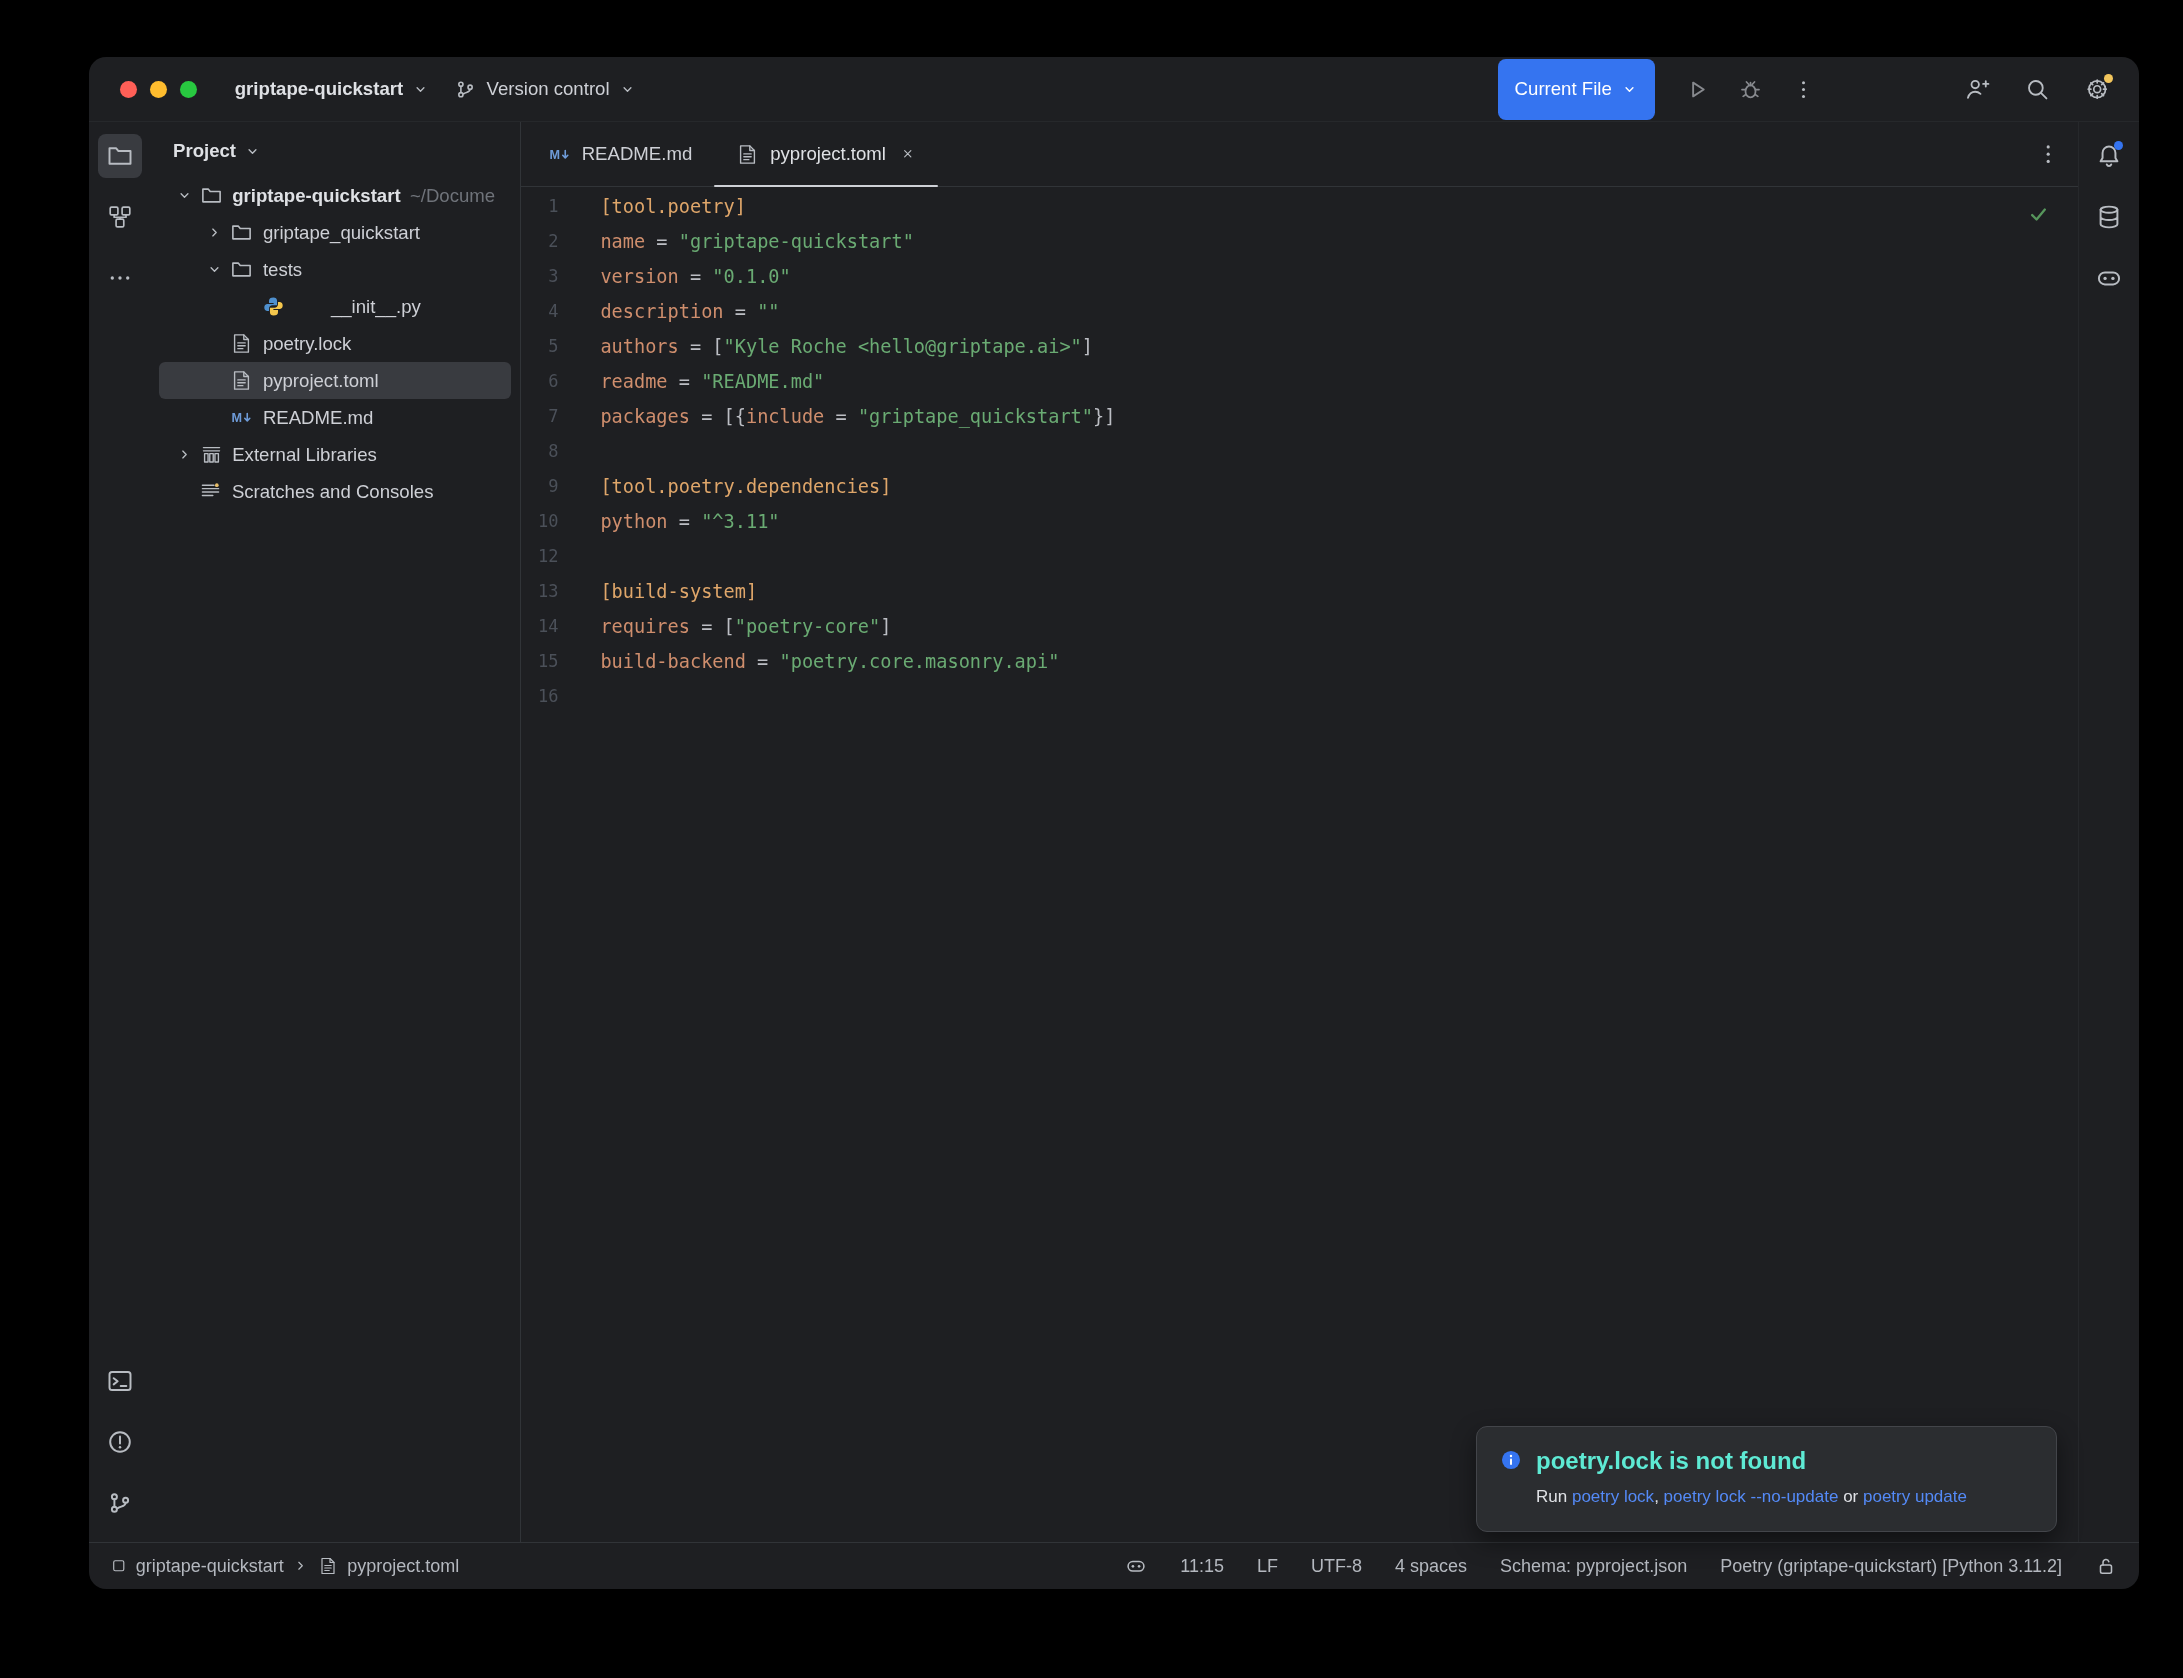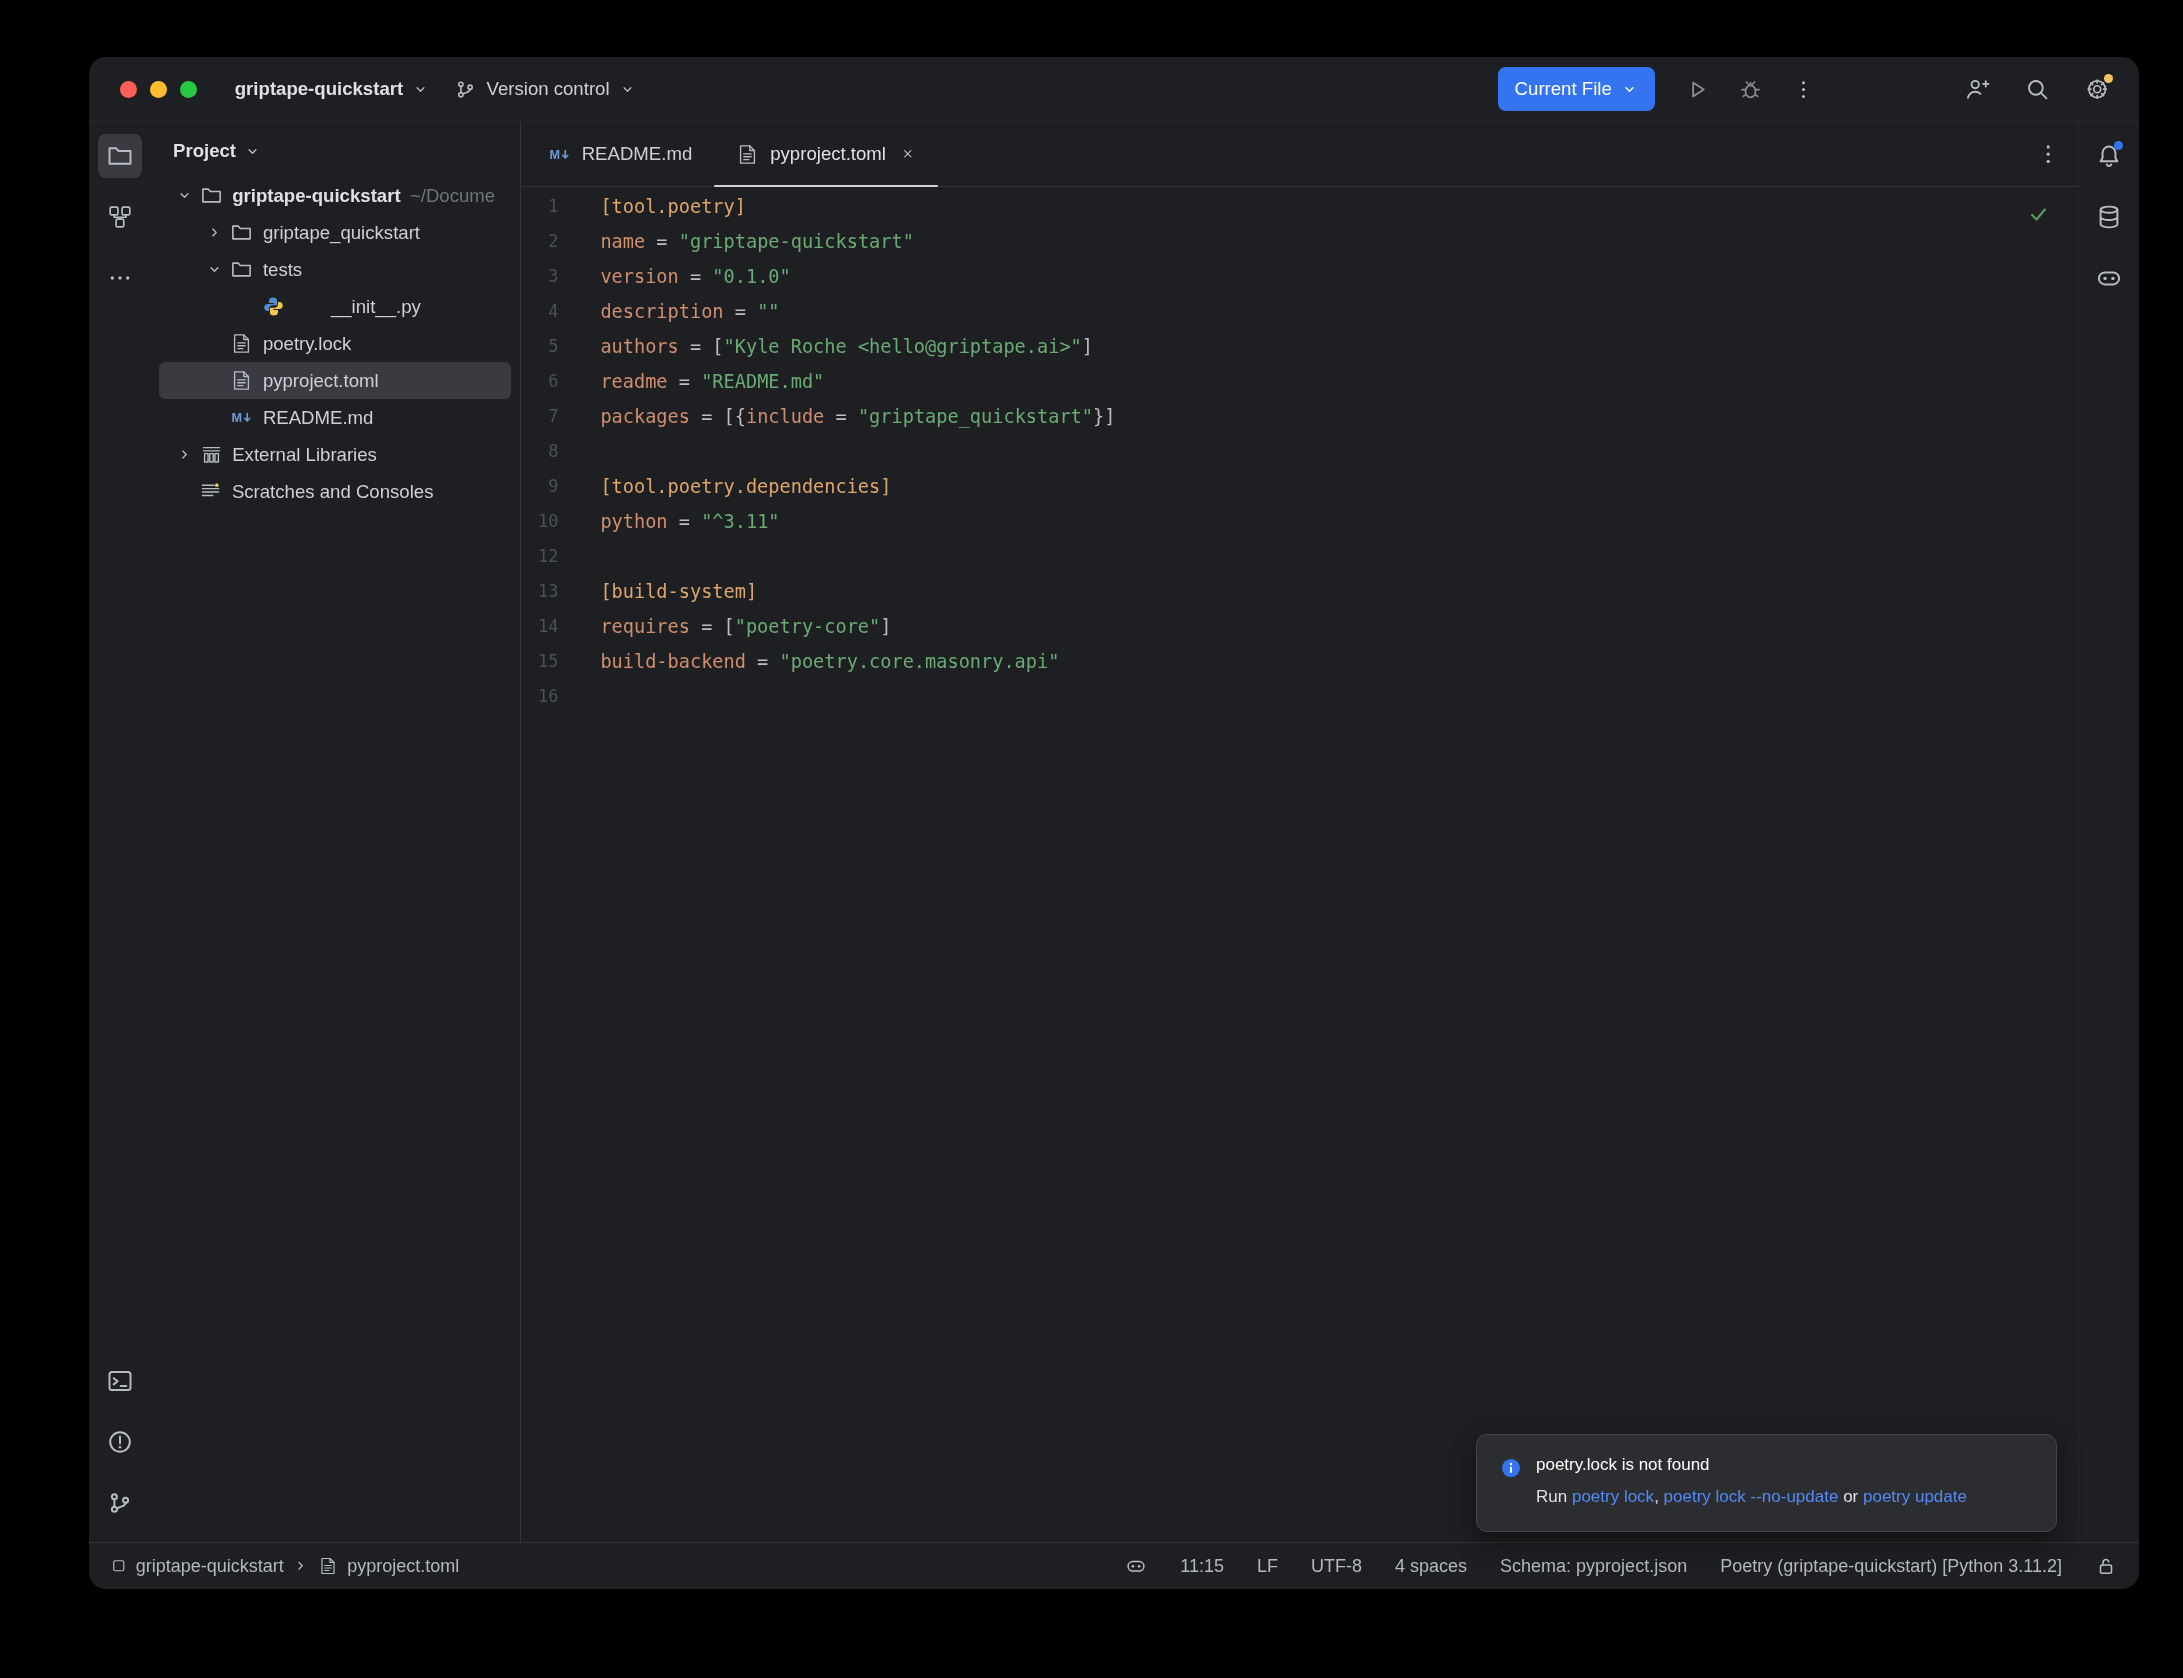--- a/index.html
+++ b/index.html
@@ -22,21 +22,21 @@
     flex:0 0 65px; display:flex; align-items:center;
     padding:0 23px 0 31px; border-bottom:0.8px solid #26282b;
   }
   .lights { display:flex; align-items:center; gap:13.2px; margin-right:25px; }
   .light { width:17px; height:17px; border-radius:50%; }
   .light.red { background:#ff5f57; } .light.yellow { background:#febc2e; } .light.green { background:#28c840; }
   .tb-item { display:flex; align-items:center; gap:9.3px; height:44px; padding:0 12.4px; border-radius:7.8px; color:#ced0d6; font-size:18.6px; white-space:nowrap; }
   .tb-label.bold { font-weight:700; color:#dfe1e5; }
   .tb-right { margin-left:auto; display:flex; align-items:center; }
   .run-widget { display:flex; align-items:center; gap:6.2px; margin-right:132px; }
-  .run-config { display:flex; align-items:center; gap:9.3px; background:#3574f0; color:#fff; height:44px; border-radius:7.8px; padding:0 17px; font-size:18.6px; margin-right:12.4px; white-space:nowrap; }
+  .run-config { display:flex; align-items:center; gap:9.3px; background:#3574f0; color:#fff; height:61px; border-radius:7.8px; padding:0 17px; font-size:18.6px; margin-right:12.4px; white-space:nowrap; }
   .rw-btn { width:47px; height:44px; display:flex; align-items:center; justify-content:center; border-radius:7.8px; }
   .tb-icons { display:flex; align-items:center; gap:23px; }
   .tb-icon { width:37px; height:37px; display:flex; align-items:center; justify-content:center; position:relative; border-radius:6.2px; }
   .tb-icon svg { width:26.4px; height:26.4px; }
   .rw-btn svg { width:25px; height:25px; }
   .badge-yellow::after { content:""; position:absolute; top:3.1px; right:3.1px; width:9.3px; height:9.3px; border-radius:50%; background:#f2c55c; }
   .badge-blue::after { content:""; position:absolute; top:6.2px; right:7.8px; width:9.3px; height:9.3px; border-radius:50%; background:#3574f0; }
 
   .icon16 { display:inline-flex; } .icon16 svg { width:17px; height:17px; }
   .icon20 { display:inline-flex; } .icon20 svg { width:23px; height:23px; }
@@ -91,21 +91,21 @@
   .inspect-ok svg { width:23px; height:23px; }
 
   
   .notification {
     position:absolute; right:82px; bottom:57px; width:581px;
     background:#2b2d30; border:0.8px solid #43454a; border-radius:11px;
     padding:20px 23px; display:flex; gap:14px;
     box-shadow:0 9.3px 25px rgba(0,0,0,0.45);
   }
   .notification .icon22 { margin-top:1.6px; flex:0 0 auto; }
-  .n-title { font-size:17px; font-weight:400; color:#ffffff; }
+  .n-title { font-size:24px; font-weight:700; color:#5eead4; }
   .n-body { margin-top:7.8px; font-size:17px; line-height:28px; color:#dfe1e5; }
   .nlink { color:#548af7; cursor:pointer; }
 
   
   .statusbar { flex:0 0 47px; border-top:0.8px solid #313438; display:flex; align-items:center; padding:0 22px; font-size:18px; color:#b4b8bf; }
   .sb-left { display:flex; align-items:center; gap:9.3px; white-space:nowrap; }
   .sb-left .icon16 svg { width:15.5px; height:15.5px; }
   .sb-left .icon20 svg { width:20px; height:20px; }
   .sb-right { margin-left:auto; display:flex; align-items:center; gap:33px; white-space:nowrap; }
   .sb-right .icon20 svg { width:22px; height:22px; }

